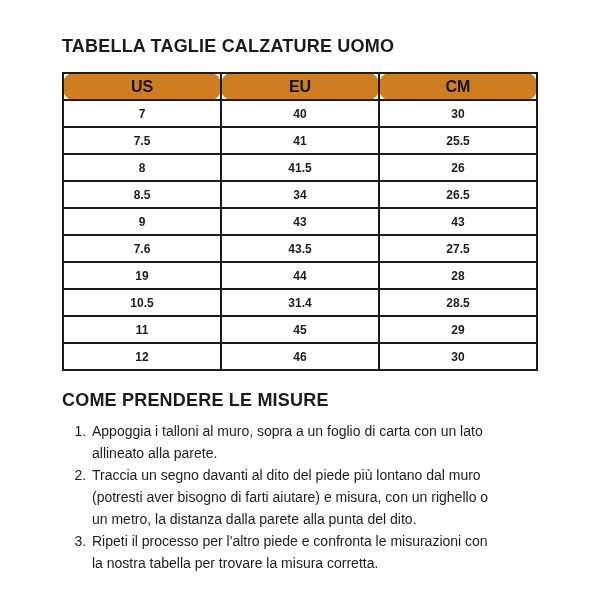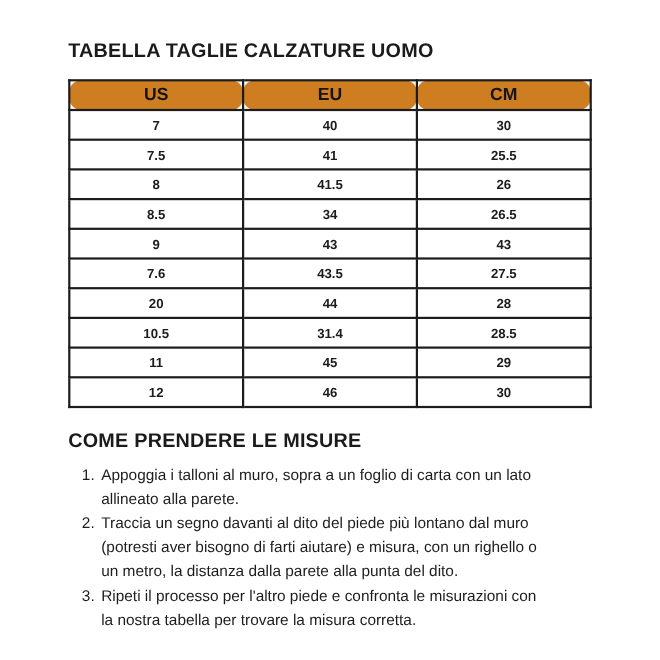--- a/index.html
+++ b/index.html
@@ -112,21 +112,21 @@
         <td>9</td>
         <td>43</td>
         <td>43</td>
       </tr>
       <tr>
         <td>7.6</td>
         <td>43.5</td>
         <td>27.5</td>
       </tr>
       <tr>
-        <td>20</td>
+        <td>19</td>
         <td>44</td>
         <td>28</td>
       </tr>
       <tr>
         <td>10.5</td>
         <td>31.4</td>
         <td>28.5</td>
       </tr>
       <tr>
         <td>11</td>

